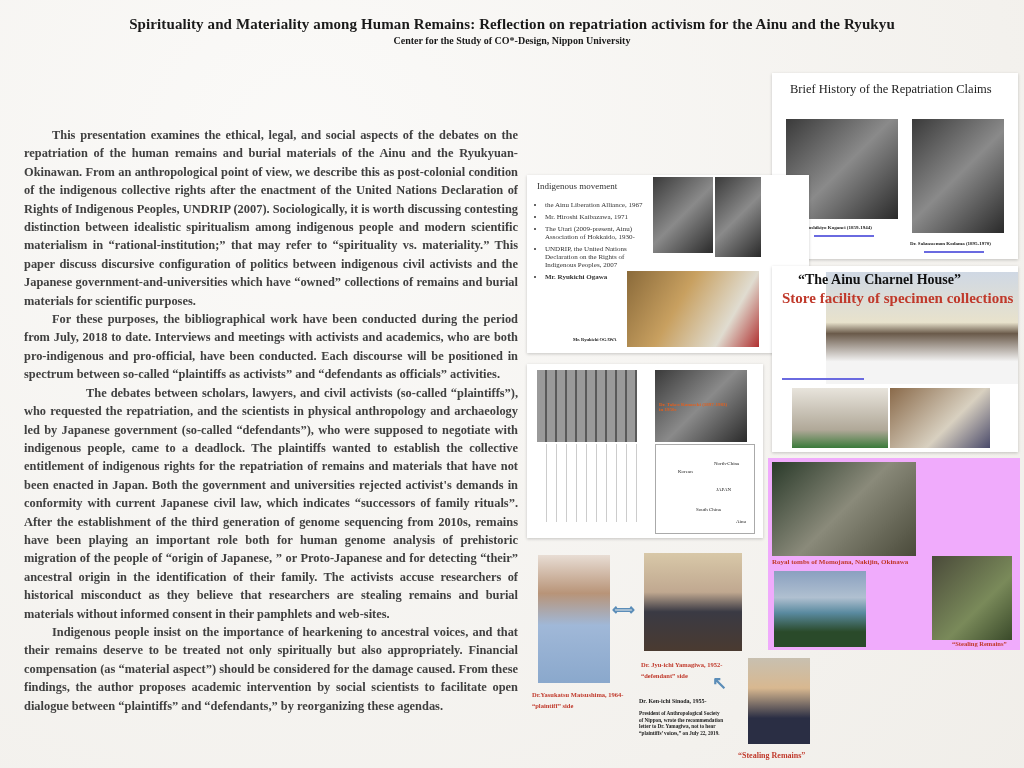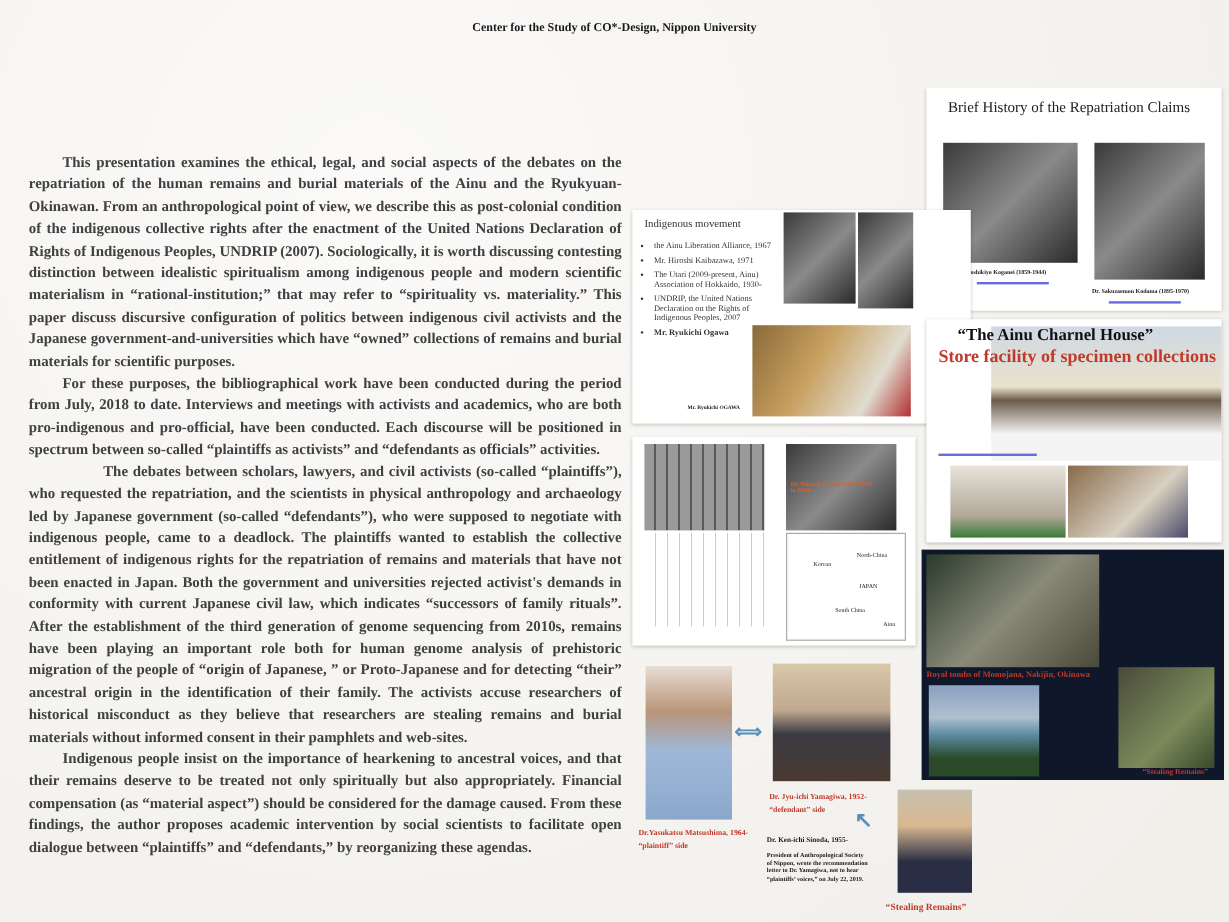--- a/index.html
+++ b/index.html
@@ -29,20 +29,21 @@
   .red { color:#c0392b; }
   .link { position:absolute; height:2px; background:#6a6ae0; }
 
   .s-ind ul { margin:0; padding:0 0 0 12px; list-style:disc; }
   .s-ind li { font-family:"Liberation Serif", serif; font-size:7px; color:#333; margin-bottom:4px; line-height:8px; }
 </style>
 </head>
 <body>
 
 <div class="header">
+  <div class="title">Spirituality and Materiality among Human Remains: Reflection on repatriation activism for the Ainu and the Ryukyu</div>
   <div class="affil">Center for the Study of CO*-Design, Nippon University</div>
 </div>
 
 <div class="body-text">
   <p>This presentation examines the ethical, legal, and social aspects of the debates on the repatriation of the human remains and burial materials of the Ainu and the Ryukyuan-Okinawan. From an anthropological point of view, we describe this as post-colonial condition of the indigenous collective rights after the enactment of the United Nations Declaration of Rights of Indigenous Peoples, UNDRIP (2007). Sociologically, it is worth discussing contesting distinction between idealistic spiritualism among indigenous people and modern scientific materialism in “rational-institution;” that may refer to “spirituality vs. materiality.” This paper discuss discursive configuration of politics between indigenous civil activists and the Japanese government-and-universities which have “owned” collections of remains and burial materials for scientific purposes.</p>
   <p>For these purposes, the bibliographical work have been conducted during the period from July, 2018 to date. Interviews and meetings with activists and academics, who are both pro-indigenous and pro-official, have been conducted. Each discourse will be positioned in spectrum between so-called “plaintiffs as activists” and “defendants as officials” activities.</p>
   <p class="wide">The debates between scholars, lawyers, and civil activists (so-called “plaintiffs”), who requested the repatriation, and the scientists in physical anthropology and archaeology led by Japanese government (so-called “defendants”), who were supposed to negotiate with indigenous people, came to a deadlock. The plaintiffs wanted to establish the collective entitlement of indigenous rights for the repatriation of remains and materials that have not been enacted in Japan. Both the government and universities rejected activist's demands in conformity with current Japanese civil law, which indicates “successors of family rituals”. After the establishment of the third generation of genome sequencing from 2010s, remains have been playing an important role both for human genome analysis of prehistoric migration of the people of “origin of Japanese, ” or Proto-Japanese and for detecting “their” ancestral origin in the identification of their family. The activists accuse researchers of historical misconduct as they believe that researchers are stealing remains and burial materials without informed consent in their pamphlets and web-sites.</p>
   <p>Indigenous people insist on the importance of hearkening to ancestral voices, and that their remains deserve to be treated not only spiritually but also appropriately. Financial compensation (as “material aspect”) should be considered for the damage caused. From these findings, the author proposes academic intervention by social scientists to facilitate open dialogue between “plaintiffs” and “defendants,” by reorganizing these agendas.</p>
 </div>
 
@@ -87,21 +88,21 @@
   <div class="cap" style="left:132px;top:38px;width:70px;font-size:5px;color:#e06020;">Dr. Takeo Kanaseki (1897-1983) in 1950s</div>
   <div class="photo" style="left:128px;top:80px;width:98px;height:88px;border:1px solid #aaa;background:#fff;">
     <span class="cap" style="left:22px;top:24px;font-size:5px;font-weight:normal;">Korean</span>
     <span class="cap" style="left:58px;top:16px;font-size:5px;font-weight:normal;">North-China</span>
     <span class="cap" style="left:60px;top:42px;font-size:5px;font-weight:normal;">JAPAN</span>
     <span class="cap" style="left:40px;top:62px;font-size:5px;font-weight:normal;">South China</span>
     <span class="cap" style="left:80px;top:74px;font-size:5px;font-weight:normal;">Ainu</span>
   </div>
 </div>
 
-<div class="slide" style="left:768px;top:458px;width:252px;height:192px;background:#0f172a;box-shadow:none;">
+<div class="slide" style="left:768px;top:458px;width:252px;height:192px;background:#f0abfc;box-shadow:none;">
   <div class="photo" style="left:4px;top:4px;width:144px;height:94px;background:linear-gradient(135deg,#2a3a2a,#8a8a7a 50%,#4a4a3a);"></div>
   <div class="cap red" style="left:4px;top:100px;font-size:7px;">Royal tombs of Momojana, Nakijin, Okinawa</div>
   <div class="photo" style="left:6px;top:113px;width:92px;height:76px;background:linear-gradient(180deg,#8aa0c0,#b0c0d0 35%,#5a8aa0 55%,#2a4a2a 80%);"></div>
   <div class="photo" style="left:164px;top:98px;width:80px;height:84px;background:linear-gradient(135deg,#4a4a3a,#7a8a5a 60%,#3a4a2a);"></div>
   <div class="cap red" style="left:184px;top:182px;font-size:6.5px;">“Stealing Remains”</div>
 </div>
 
 <div>
   <div class="photo" style="left:538px;top:555px;width:72px;height:128px;background:linear-gradient(180deg,#e8ddd4 0%,#b89478 30%,#a0b8d8 55%,#8aa8cc 100%);"></div>
   <div class="cap" style="left:612px;top:600px;font-size:16px;color:#5b8db8;">⟺</div>

